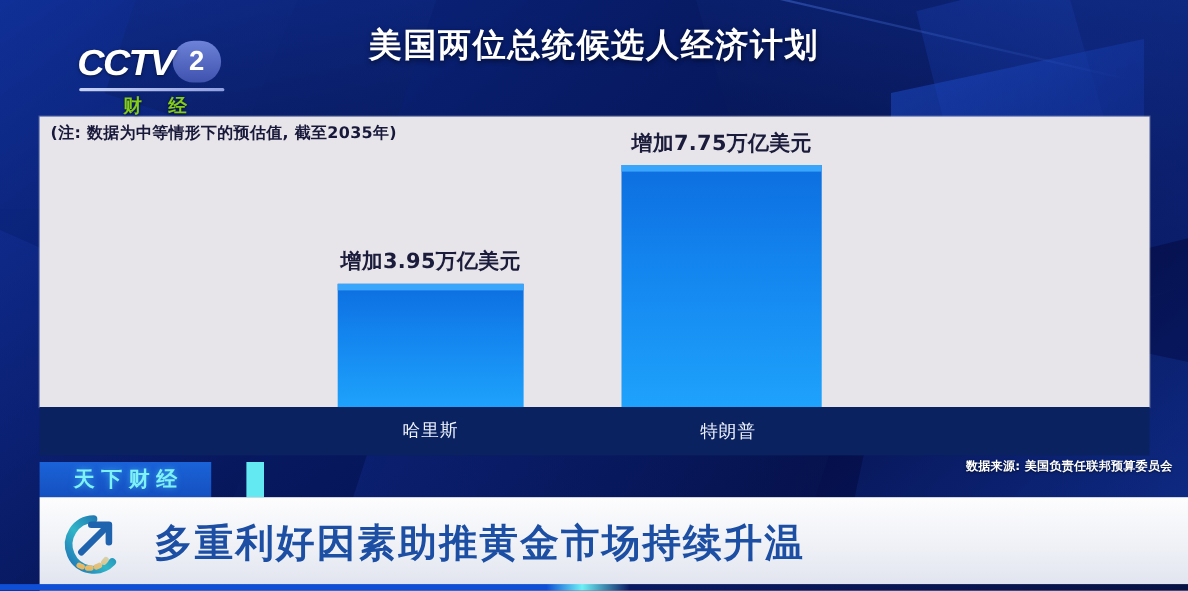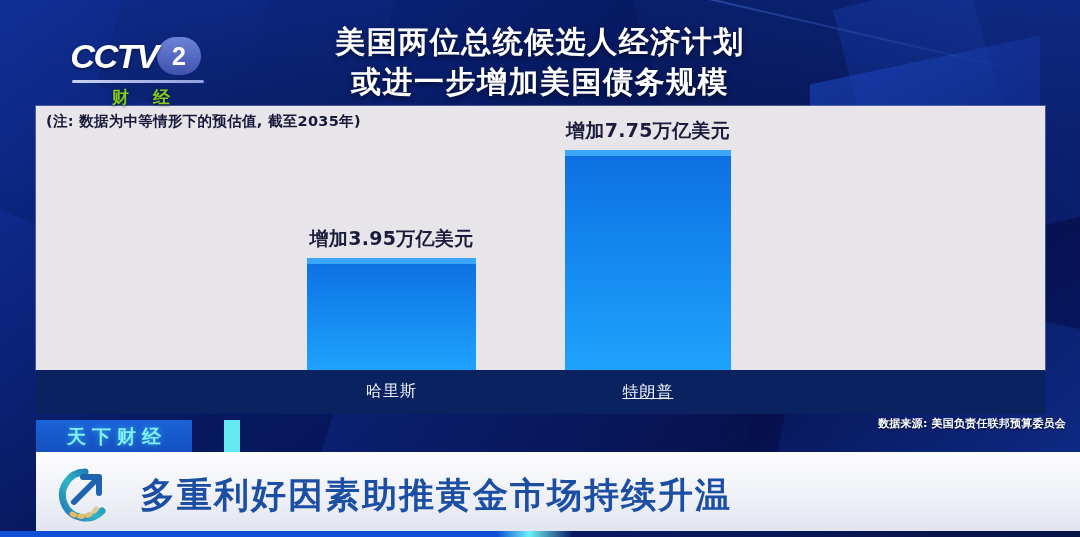--- a/index.html
+++ b/index.html
@@ -126,46 +126,45 @@
   <div class="logo-row">
     <span class="logo-cctv">CCTV</span>
     <span class="logo-two">2</span>
   </div>
   <div class="logo-ul"></div>
   <div class="logo-cn">财  经</div>
 </div>
 
 <div id="title">
   <div>美国两位总统候选人经济计划</div>
-  <div>或进一步增加美国债务规模</div>
 </div>
 
 <div id="panel">
   <div id="note">(注: 数据为中等情形下的预估值, 截至2035年)</div>
 
   <div class="plot">
     <div class="bar-group" id="bar-0" style="left: 271px; width: 169px; height: 112.129px;">
       <div class="bar-label">增加3.95万亿美元</div>
       <div class="bar">
         <div class="bar-cap"></div>
       </div>
     </div>
 
-    <div class="bar-group" id="bar-1" style="left: 529px; width: 166px; height: 220px;">
+    <div class="bar-group" id="bar-1" style="left: 529px; width: 182px; height: 220px;">
       <div class="bar-label">增加7.75万亿美元</div>
       <div class="bar">
         <div class="bar-cap"></div>
       </div>
     </div>
   </div>
 </div>
 
 <div id="axis">
   <div class="axis-tick" style="left:271px; width:169px;font-family:Liberation Mono, monospace;">哈里斯</div>
-  <div class="axis-tick" style="left:529px; width:166px;text-decoration:underline;">特朗普</div>
+  <div class="axis-tick" style="left:543px; width:166px;">特朗普</div>
 </div>
 
 <div id="source">数据来源: 美国负责任联邦预算委员会</div>
 
 <div id="lower">
   <div id="tag">
     <span>天下财经</span>
   </div>
   <div id="tag-accent"></div>
 

